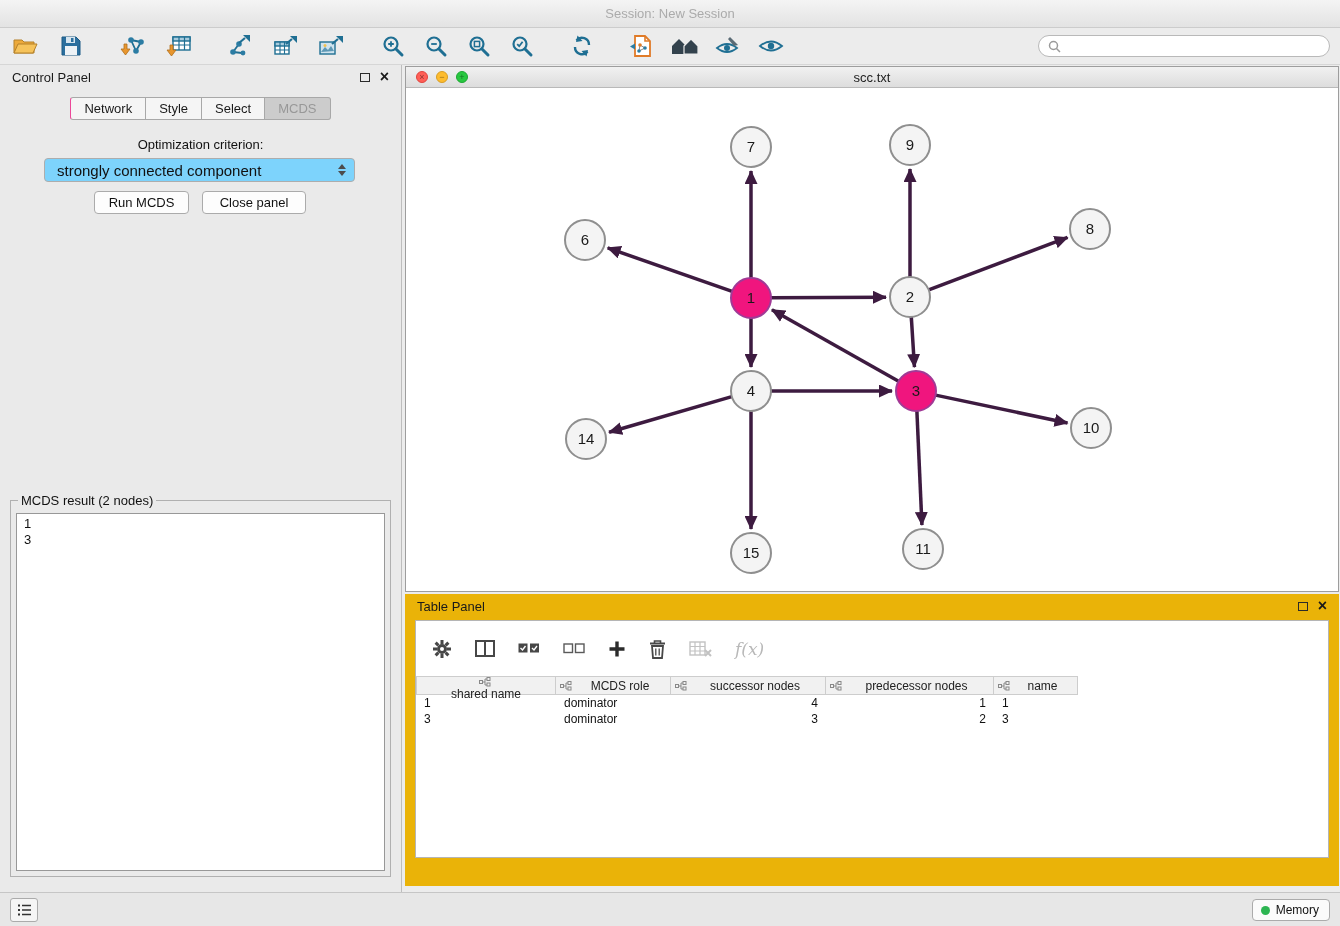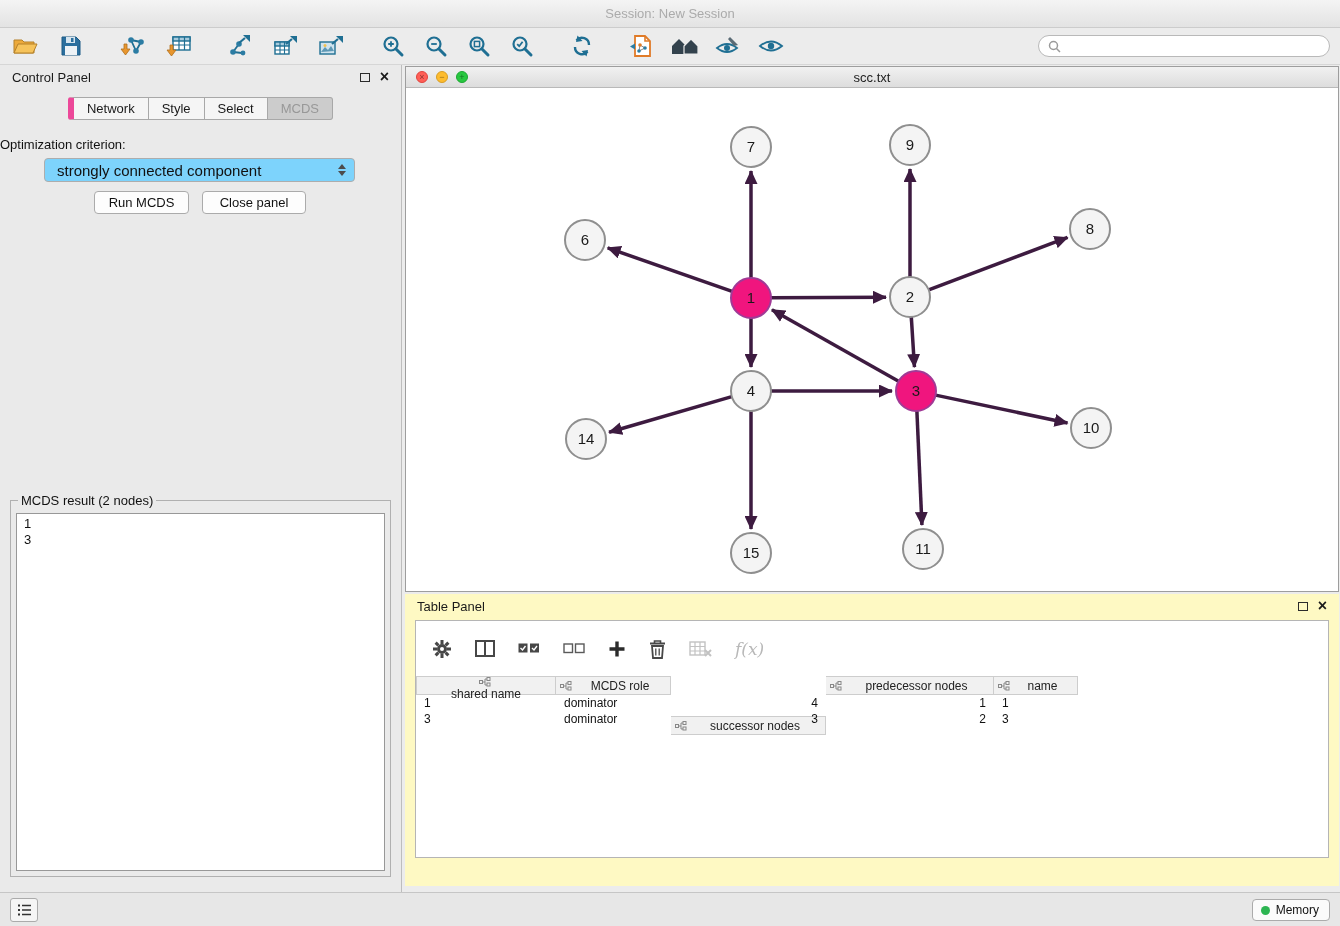--- a/index.html
+++ b/index.html
@@ -27,24 +27,24 @@
   .panel-header{display:flex;align-items:center;height:24px;padding:0 12px;}
   .panel-header .ptitle{font-size:13px;color:#1a1a1a;flex:1;}
   .panel-float{width:10px;height:9px;border:1.5px solid #2b2b2b;display:inline-block;margin-right:10px;}
   .panel-close{font-size:16px;font-weight:bold;color:#1a1a1a;line-height:14px;}
   
   .control-panel{position:absolute;left:0;top:65px;width:402px;height:827px;
     background:#eaeaea;border-right:1px solid #bdbdbd;}
   .cp-tabs{position:absolute;top:32px;left:0;width:100%;display:flex;justify-content:center;}
   .cp-tab{font-size:13px;padding:3px 13px;border:1px solid #a8a8a8;border-left:none;
     background:#f5f5f5;color:#1a1a1a;cursor:default;}
-  .cp-tab:first-child{border-left:6px solid #ec4899;border-radius:3px 0 0 3px;}
+  .cp-tab:first-child{border-left:1px solid #ec4899;border-radius:3px 0 0 3px;}
   .cp-tab:last-child{border-radius:0 3px 3px 0;}
   .cp-tab.active{background:#cccccc;color:#989898;}
-  .opt-label{position:absolute;top:72px;width:100%;text-align:left;font-size:13px;color:#111;}
+  .opt-label{position:absolute;top:72px;width:100%;text-align:center;font-size:13px;color:#111;}
   .combo{position:absolute;top:93px;left:44px;width:311px;height:24px;background:#7dd3fc;
     border:1px solid #adadad;border-radius:4px;display:flex;align-items:center;
     padding:0 8px 0 12px;font-size:15px;color:#111;}
   .combo .arrows{margin-left:auto;display:flex;flex-direction:column;gap:2px;align-items:center;}
   .tri-up{width:0;height:0;border-left:4px solid transparent;border-right:4px solid transparent;border-bottom:5px solid #4c4c4c;}
   .tri-down{width:0;height:0;border-left:4px solid transparent;border-right:4px solid transparent;border-top:5px solid #4c4c4c;}
   .btn{position:absolute;height:23px;background:#fdfdfd;border:1px solid #ababab;border-radius:4px;
     font-size:13px;font-family:inherit;color:#111;cursor:default;}
   .run-btn{left:94px;top:126px;width:95px;}
   .closepanel-btn{left:202px;top:126px;width:104px;}
@@ -61,21 +61,21 @@
   .net-title{font-size:13px;color:#222;}
   .lights{position:absolute;left:10px;top:4px;display:flex;gap:8px;}
   .light{width:12px;height:12px;border-radius:50%;font-size:9px;line-height:11px;
     text-align:center;color:rgba(0,0,0,0.45);cursor:default;}
   .light.red{background:#ff5f57;border:0.5px solid #e0443e;}
   .light.yellow{background:#febc2e;border:0.5px solid #d89e24;}
   .light.green{background:#28c840;border:0.5px solid #1da733;}
   .net-body{position:absolute;top:22px;left:0;right:0;bottom:0;background:#fff;}
   .net-body svg{display:block;}
   
-  .table-panel{position:absolute;left:405px;top:594px;width:934px;height:292px;background:#fef9c3;}
+  .table-panel{position:absolute;left:405px;top:594px;width:934px;height:292px;background:#eab308;}
   .tp-box{position:absolute;left:10px;top:26px;width:914px;height:238px;background:#fff;border:1px solid #b5b5b5;}
   .tp-toolbar{height:55px;display:flex;align-items:center;padding-left:16px;gap:23px;}
   .ttool{background:none;border:none;display:flex;align-items:center;justify-content:center;padding:0;cursor:default;}
   .fx{font-family:"DejaVu Serif","Liberation Serif",serif;font-style:italic;font-size:17px;color:#b8b8b8;}
   .tp-head-row{display:flex;height:19px;}
   .th{background:#f1f1f1;border:1px solid #cdcdcd;border-left:none;display:flex;align-items:center;
     font-size:12px;color:#222;padding:0 4px;height:19px;}
   .th:first-child{border-left:1px solid #cdcdcd;}
   .th .lbl{flex:1;text-align:center;}
   .sort-ic{display:inline-flex;margin-right:2px;}
@@ -432,21 +432,21 @@
           <span class="sort-ic">
             <svg width="12" height="10" viewBox="0 0 12 10">
               <rect x="0.5" y="3.5" width="3" height="3" fill="none" stroke="#888"></rect>
               <rect x="8" y="0.5" width="3" height="3" fill="none" stroke="#888"></rect>
               <rect x="8" y="6" width="3" height="3" fill="none" stroke="#888"></rect>
               <path d="M3.5 5 H6 M6 2 h2 M6 8 h2 M6 2 v6" fill="none" stroke="#888"></path>
             </svg>
           </span>
           <span class="lbl">MCDS role</span>
         </div>
-        <div class="th" style="width: 155px; margin-top: 40px;">
+        <div class="th" style="width: 155px;">
           <span class="sort-ic">
             <svg width="12" height="10" viewBox="0 0 12 10">
               <rect x="0.5" y="3.5" width="3" height="3" fill="none" stroke="#888"></rect>
               <rect x="8" y="0.5" width="3" height="3" fill="none" stroke="#888"></rect>
               <rect x="8" y="6" width="3" height="3" fill="none" stroke="#888"></rect>
               <path d="M3.5 5 H6 M6 2 h2 M6 8 h2 M6 2 v6" fill="none" stroke="#888"></path>
             </svg>
           </span>
           <span class="lbl">successor nodes</span>
         </div>

